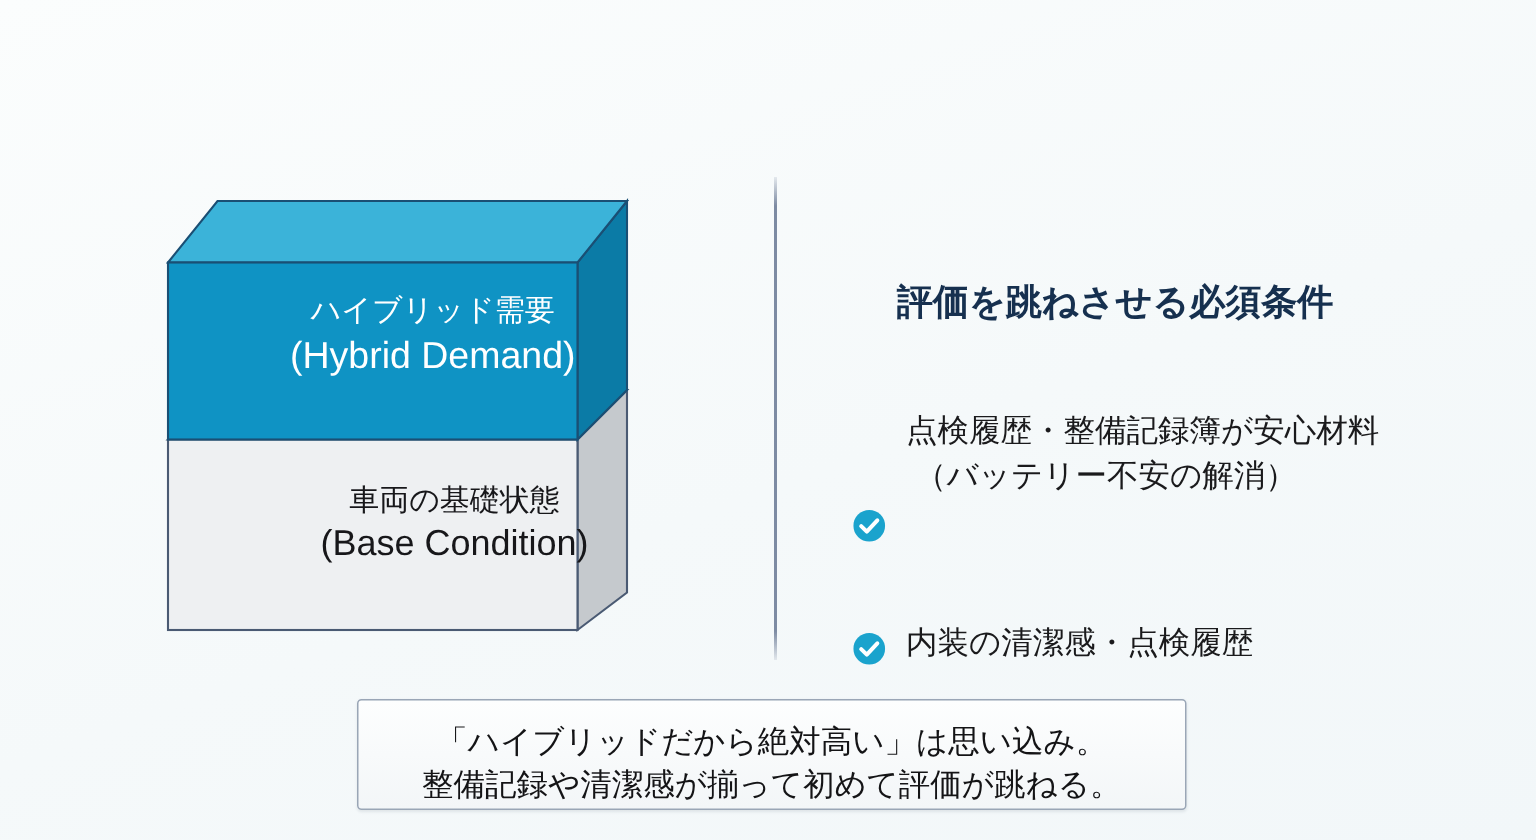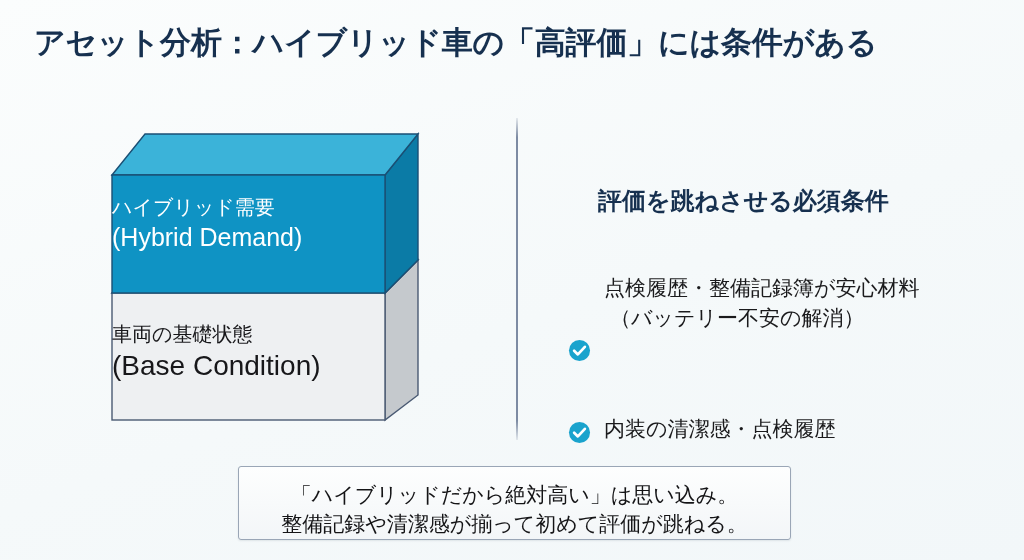--- a/index.html
+++ b/index.html
@@ -48,42 +48,44 @@
     left: 100px;
     top: 125px;
     width: 330px;
     height: 305px;
   }
   .block-svg {
     display: block;
   }
   .block-label {
     position: absolute;
+    text-align: center;
     line-height: 1.28;
     pointer-events: none;
+    padding-left: 40px;
   }
   .label-top {
     left: 12px;
     top: 70px;
     width: 273px;
     color: #ffffff;
     font-size: 20px;
   }
   .label-top .en {
     font-size: 25px;
   }
   .label-bottom {
     left: 12px;
     top: 197px;
     width: 302px;
     color: #17171a;
     font-size: 20px;
   }
   .label-bottom .en {
-    font-size: 28px;
+    font-size: 24px;
   }
 
   
   .panel {
     position: absolute;
     left: 568px;
     top: 185px;
     width: 430px;
   }
   .panel-heading {
@@ -139,21 +141,20 @@
     color: #141416;
     line-height: 1.38;
     white-space: nowrap;
   }
 </style>
 </head>
 <body>
 
 <div class="slide">
 
-  <div class="title">アセット分析：ハイブリッド車の「高評価」には条件がある</div>
 
   <div class="divider"></div>
 
   <div class="diagram">
     <svg class="block-svg" width="330" height="305" viewBox="0 0 330 305">
 
       <polygon points="285,168 318,135 318,270 285,295" fill="#c5c9cd" stroke="#4a5a73" stroke-width="1.4"></polygon>
 
       <polygon points="12,168 45,135 318,135 285,168" fill="#f4f5f6" stroke="#4a5a73" stroke-width="1.4"></polygon>
 

